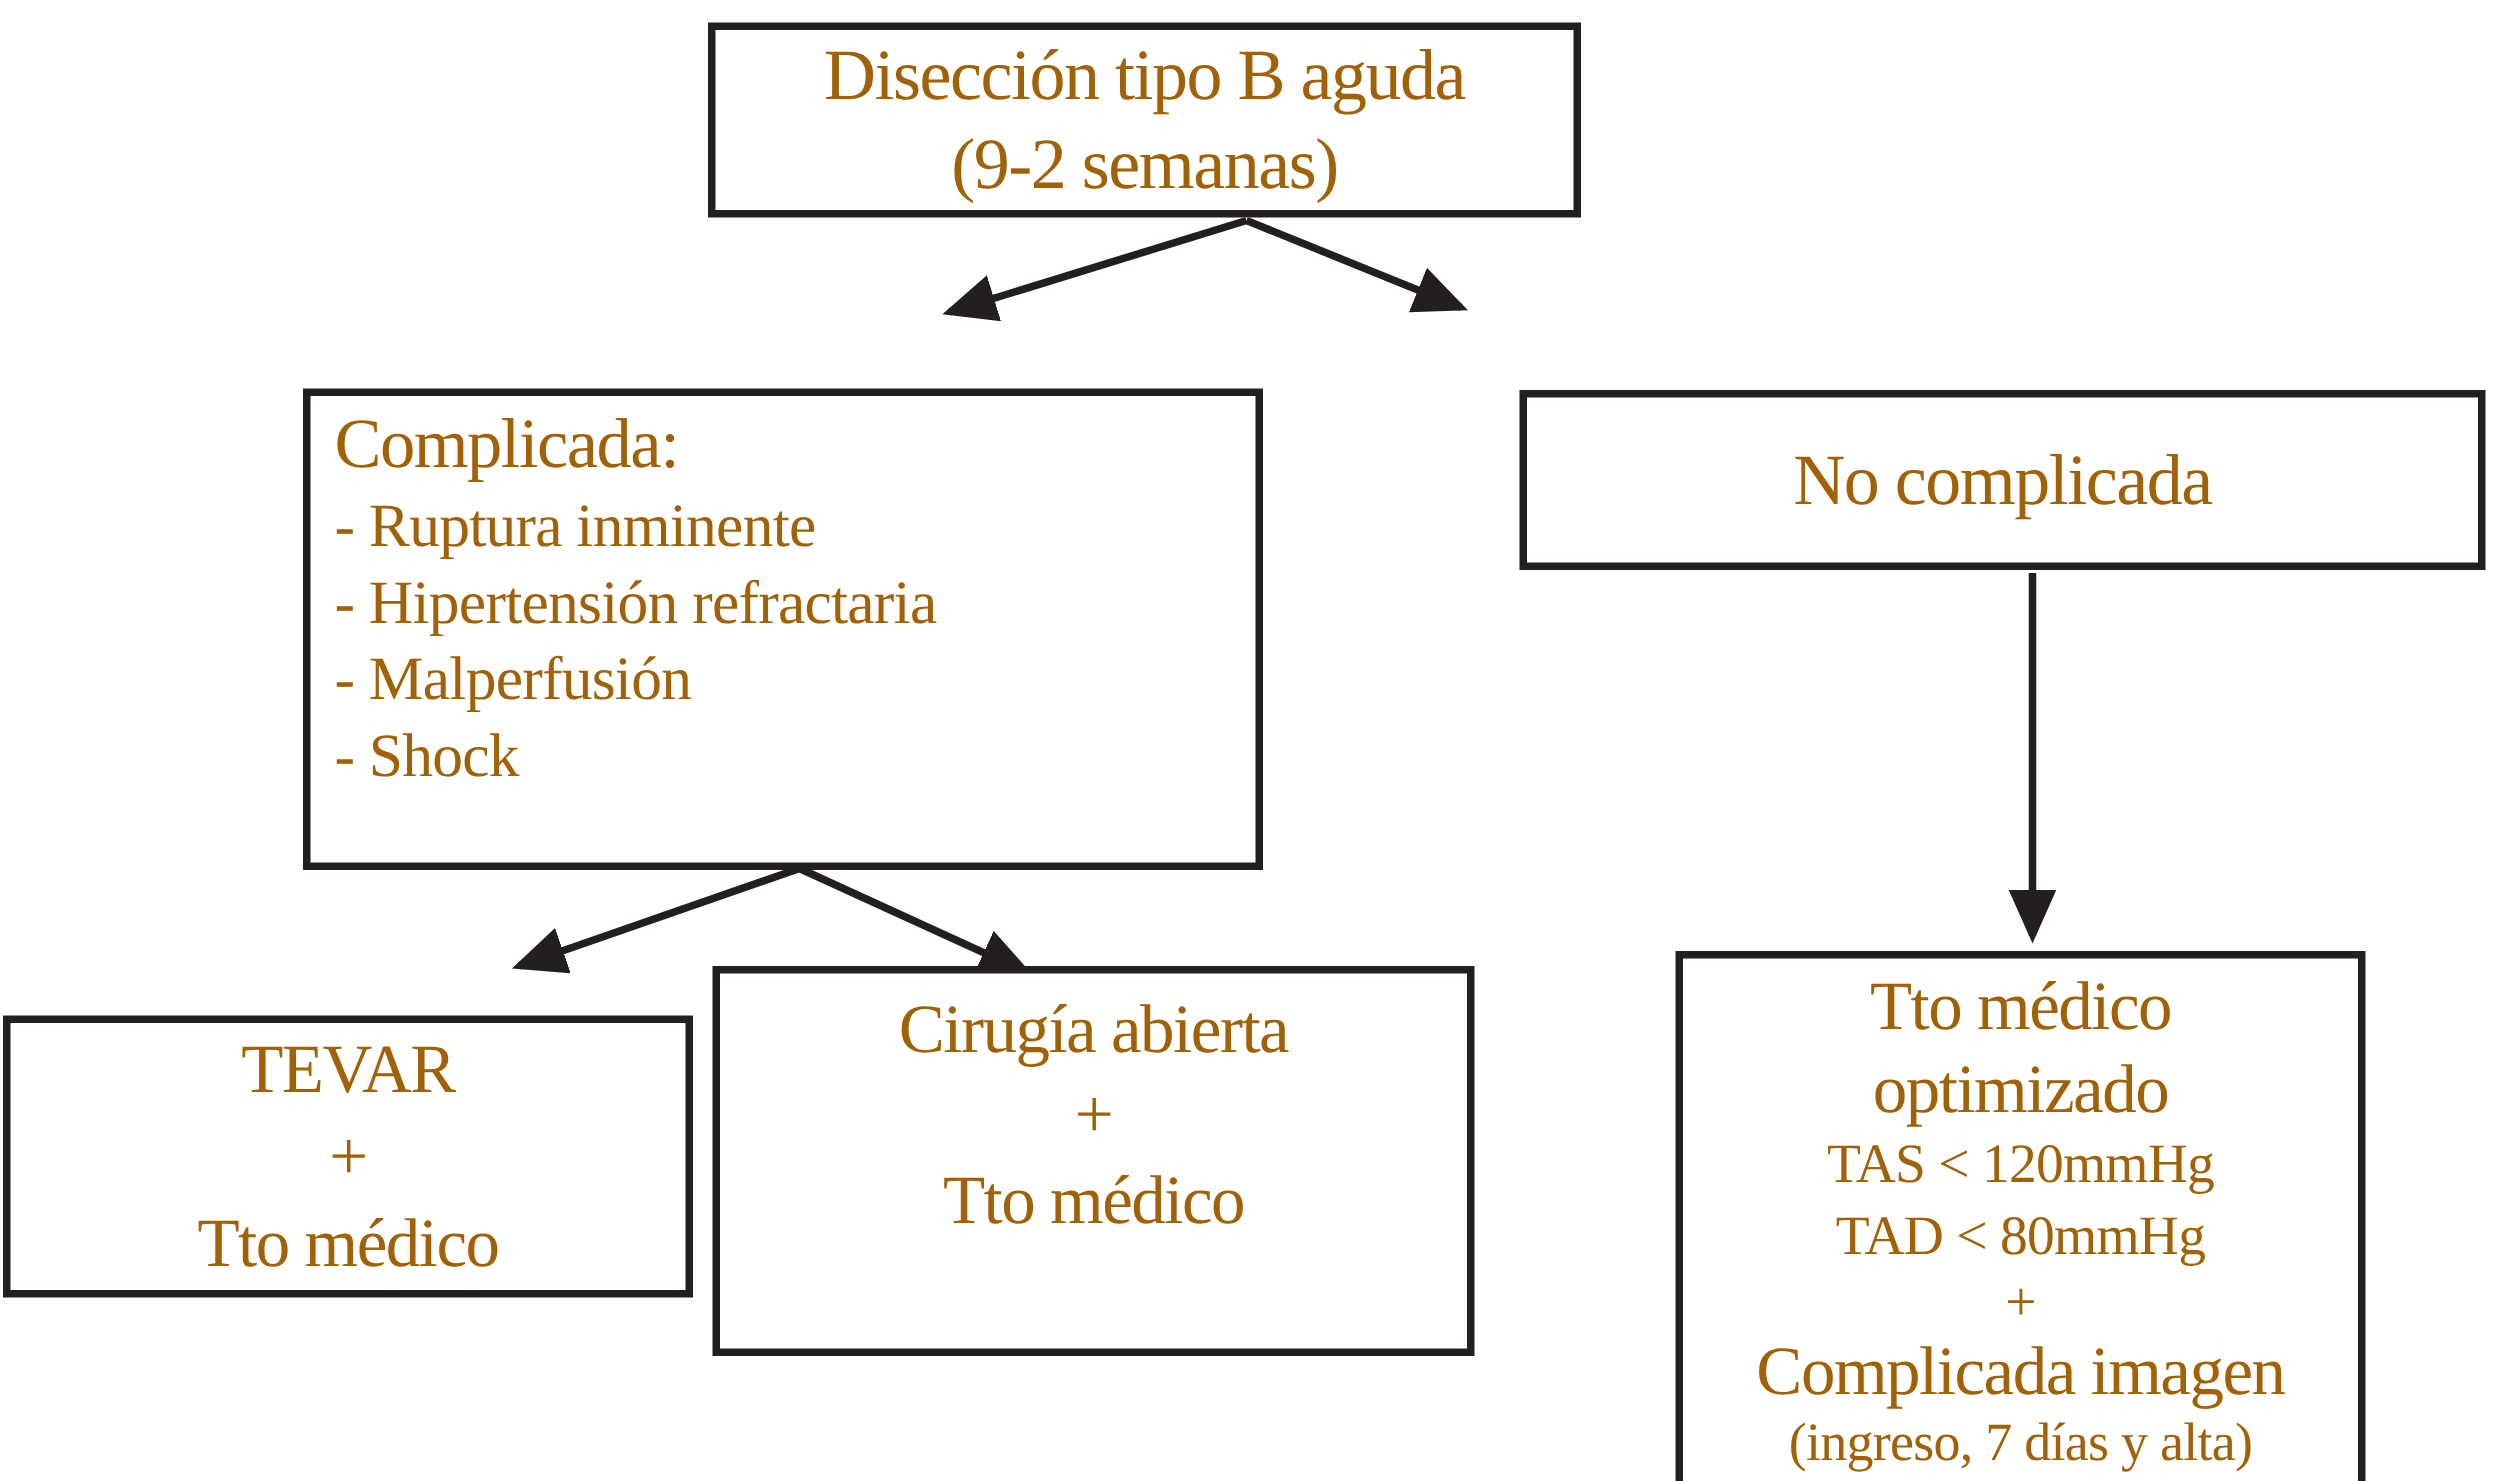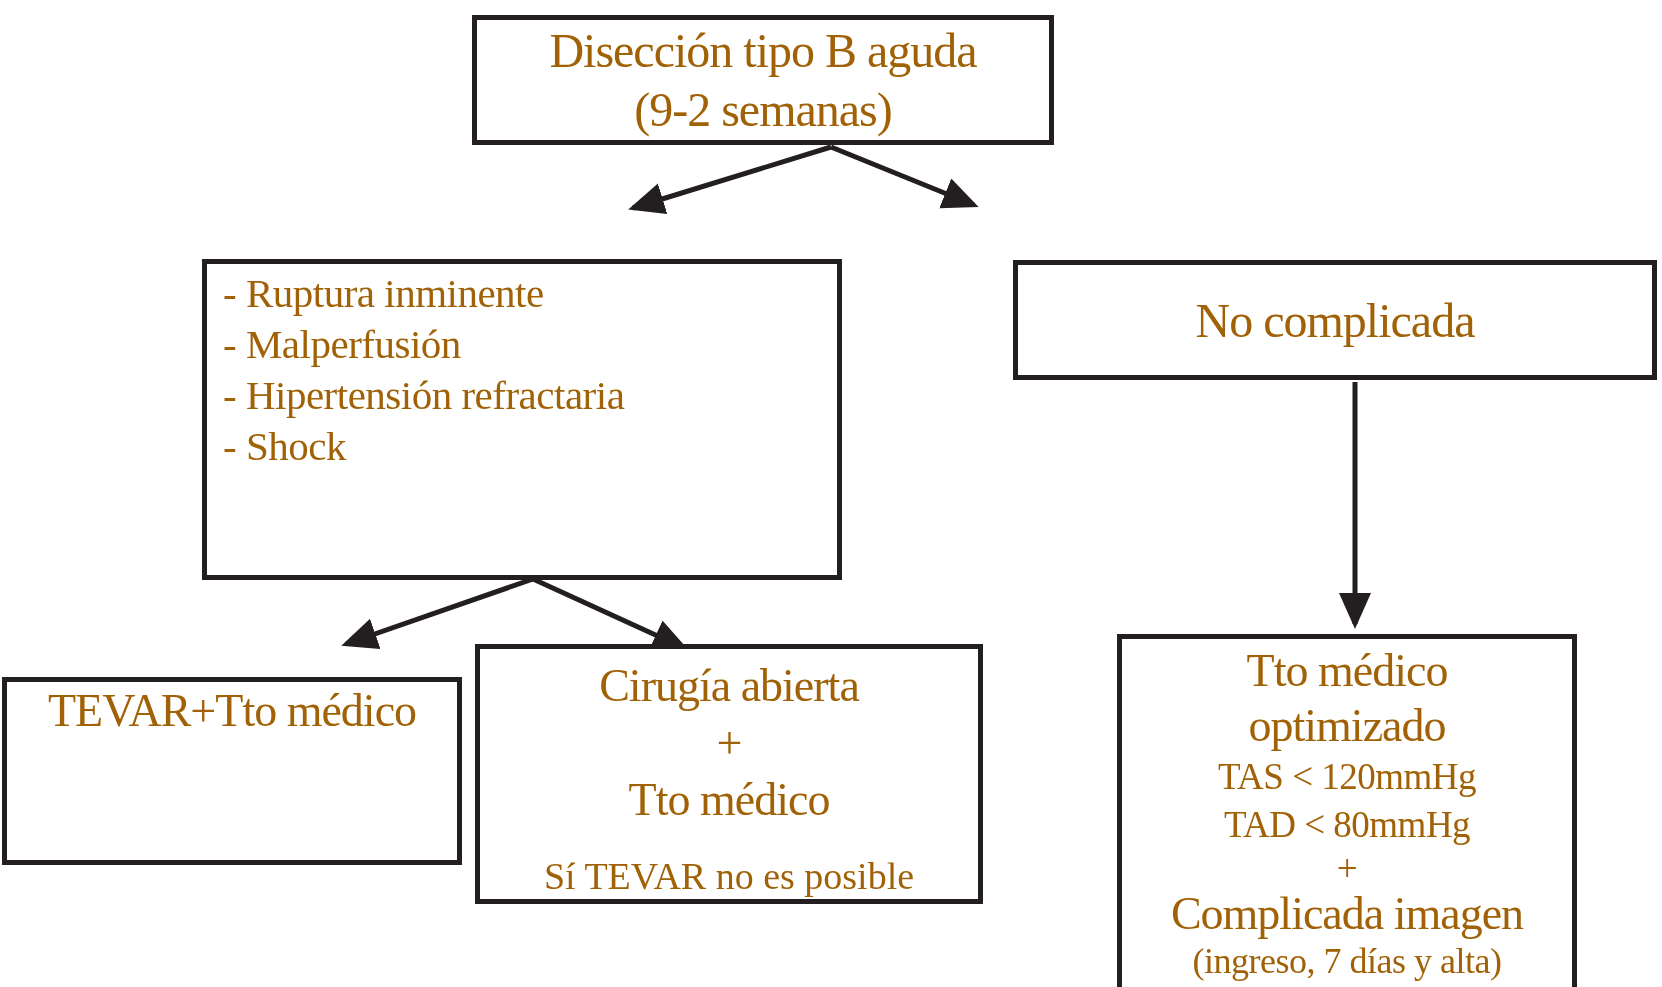--- a/index.html
+++ b/index.html
@@ -66,21 +66,21 @@
   .node-no-complicada {
     left: 1013px; top: 248px;
     width: 644px; height: 120px;
     display: flex; align-items: center; justify-content: center;
   }
   .node-no-complicada .big { font-size: 48px; }
   
   .node-tevar {
     left: 2px; top: 665px;
     width: 460px; height: 188px;
-    display: flex; flex-direction: row; justify-content: center; text-align: center;
+    display: flex; flex-direction: column; justify-content: center; text-align: center;
   }
   .node-tevar .big { line-height: 58px; }
   
   .node-cirugia {
     left: 475px; top: 632px;
     width: 508px; height: 260px;
     padding-top: 8px;
   }
   .node-cirugia .note { margin-top: 26px; font-size: 38px; }
   
@@ -118,41 +118,41 @@
       <line x1="1355" y1="370" x2="1355" y2="612" marker-end="url(#ah)"></line>
     </g>
   </svg>
 
   <div class="node node-root">
     <div class="big">Disección tipo B aguda</div>
     <div class="big">(9-2 semanas)</div>
   </div>
 
   <div class="node node-complicada">
+    <div class="title">Complicada:</div>
     <div class="item">- Ruptura inminente</div>
+    <div class="item">- Hipertensión refractaria</div>
     <div class="item">- Malperfusión</div>
-    <div class="item">- Hipertensión refractaria</div>
     <div class="item">- Shock</div>
   </div>
 
   <div class="node node-no-complicada">
     <div class="big">No complicada</div>
   </div>
 
   <div class="node node-tevar">
     <div class="big">TEVAR</div>
     <div class="big">+</div>
     <div class="big">Tto médico</div>
   </div>
 
   <div class="node node-cirugia">
     <div class="big">Cirugía abierta</div>
     <div class="big">+</div>
     <div class="big">Tto médico</div>
-    <div class="note">Sí TEVAR no es posible</div>
   </div>
 
   <div class="node node-tto">
     <div class="big">Tto médico</div>
     <div class="big">optimizado</div>
     <div class="mid">TAS &lt; 120mmHg</div>
     <div class="mid">TAD &lt; 80mmHg</div>
     <div class="mid plusline">+</div>
     <div class="big controls">Complicada imagen</div>
     <div class="small">(ingreso, 7 días y alta)</div>

